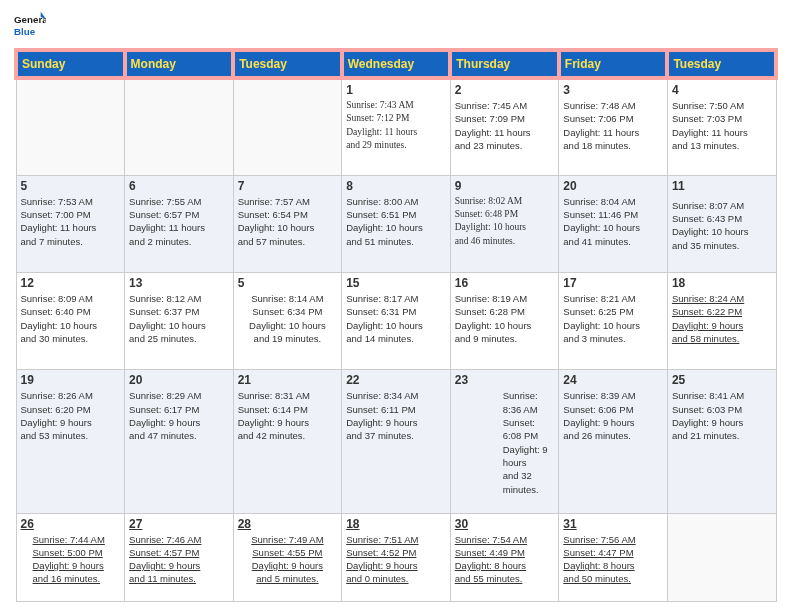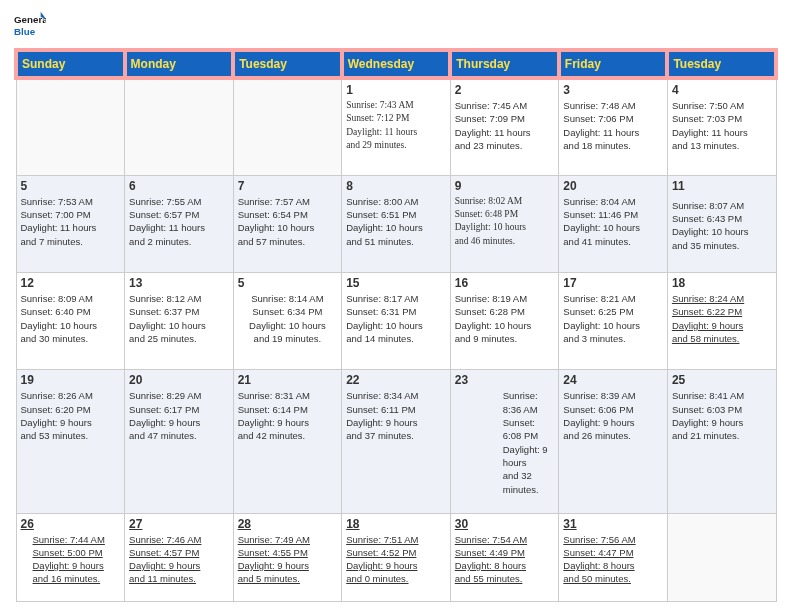--- a/index.html
+++ b/index.html
@@ -325,21 +325,21 @@
           </td>
           <td>
             <span class="day-num">27</span>
             <div class="day-info" style="white-space: pre-line;">Sunrise: 7:46 AM
 Sunset: 4:57 PM
 Daylight: 9 hours
 and 11 minutes.</div>
           </td>
           <td>
             <span class="day-num">28</span>
-            <div class="day-info" style="white-space: pre-line;">Sunrise: 7:49 AM
+            <div class="day-info" style="white-space: pre-line; text-align: center;">Sunrise: 7:49 AM
 Sunset: 4:55 PM
 Daylight: 9 hours
 and 5 minutes.</div>
           </td>
           <td>
             <span class="day-num">18</span>
             <div class="day-info" style="white-space: pre-line;">Sunrise: 7:51 AM
 Sunset: 4:52 PM
 Daylight: 9 hours
 and 0 minutes.</div>

